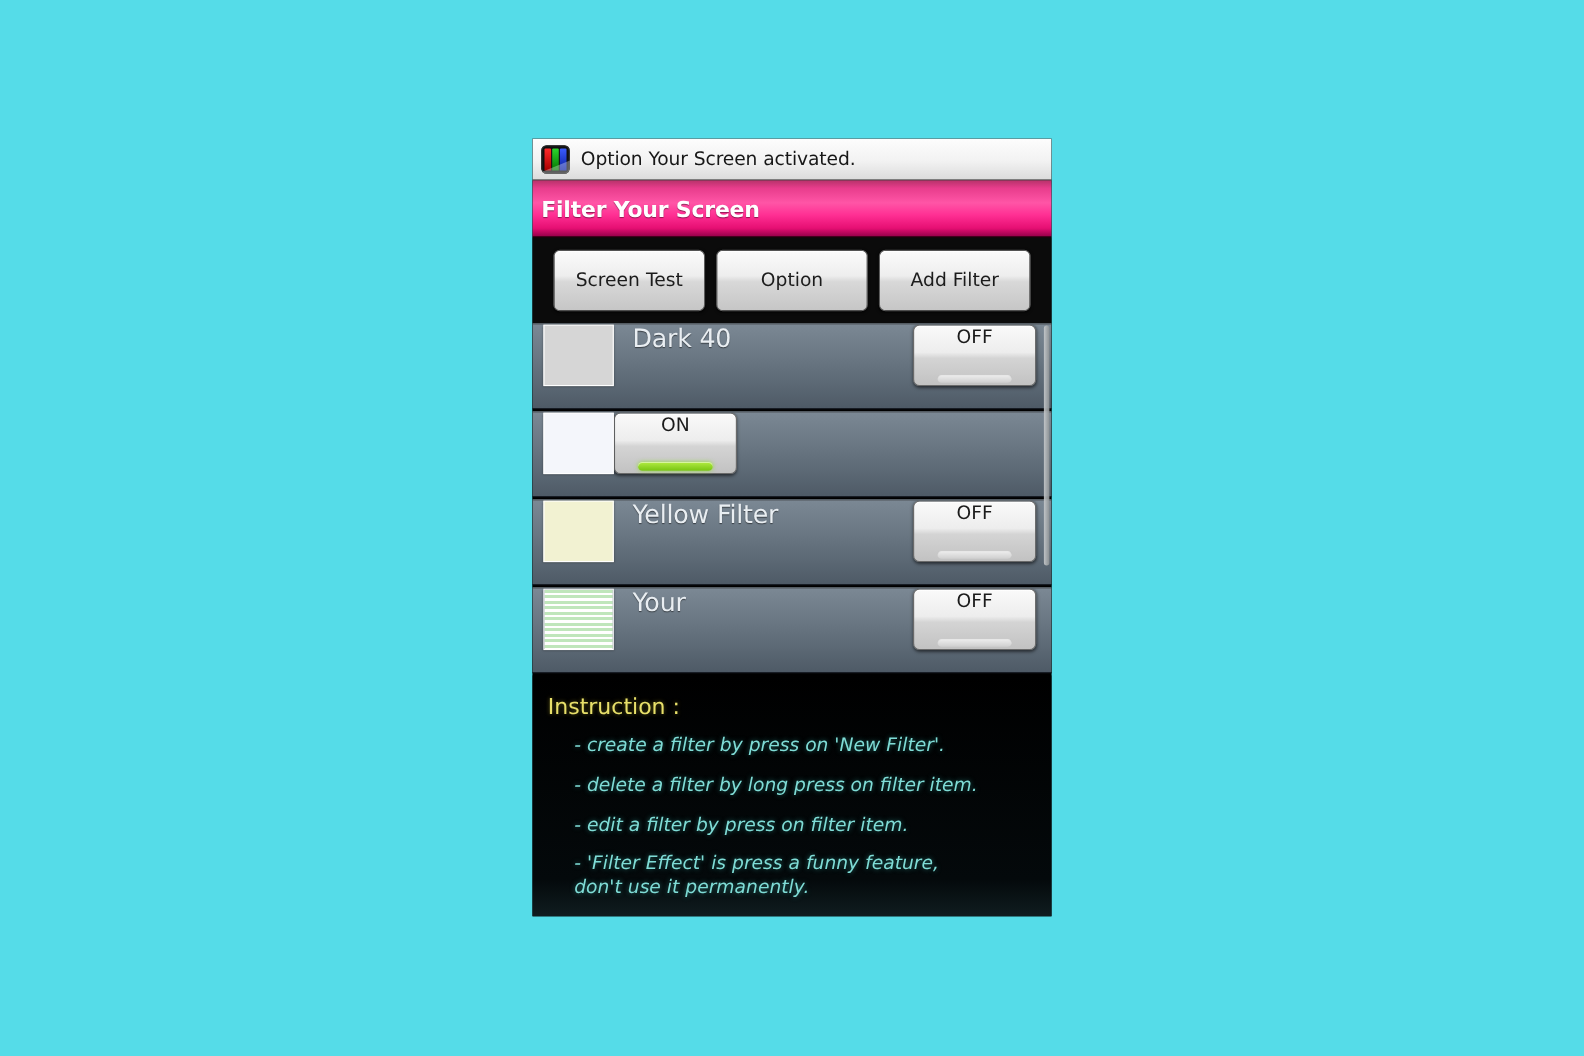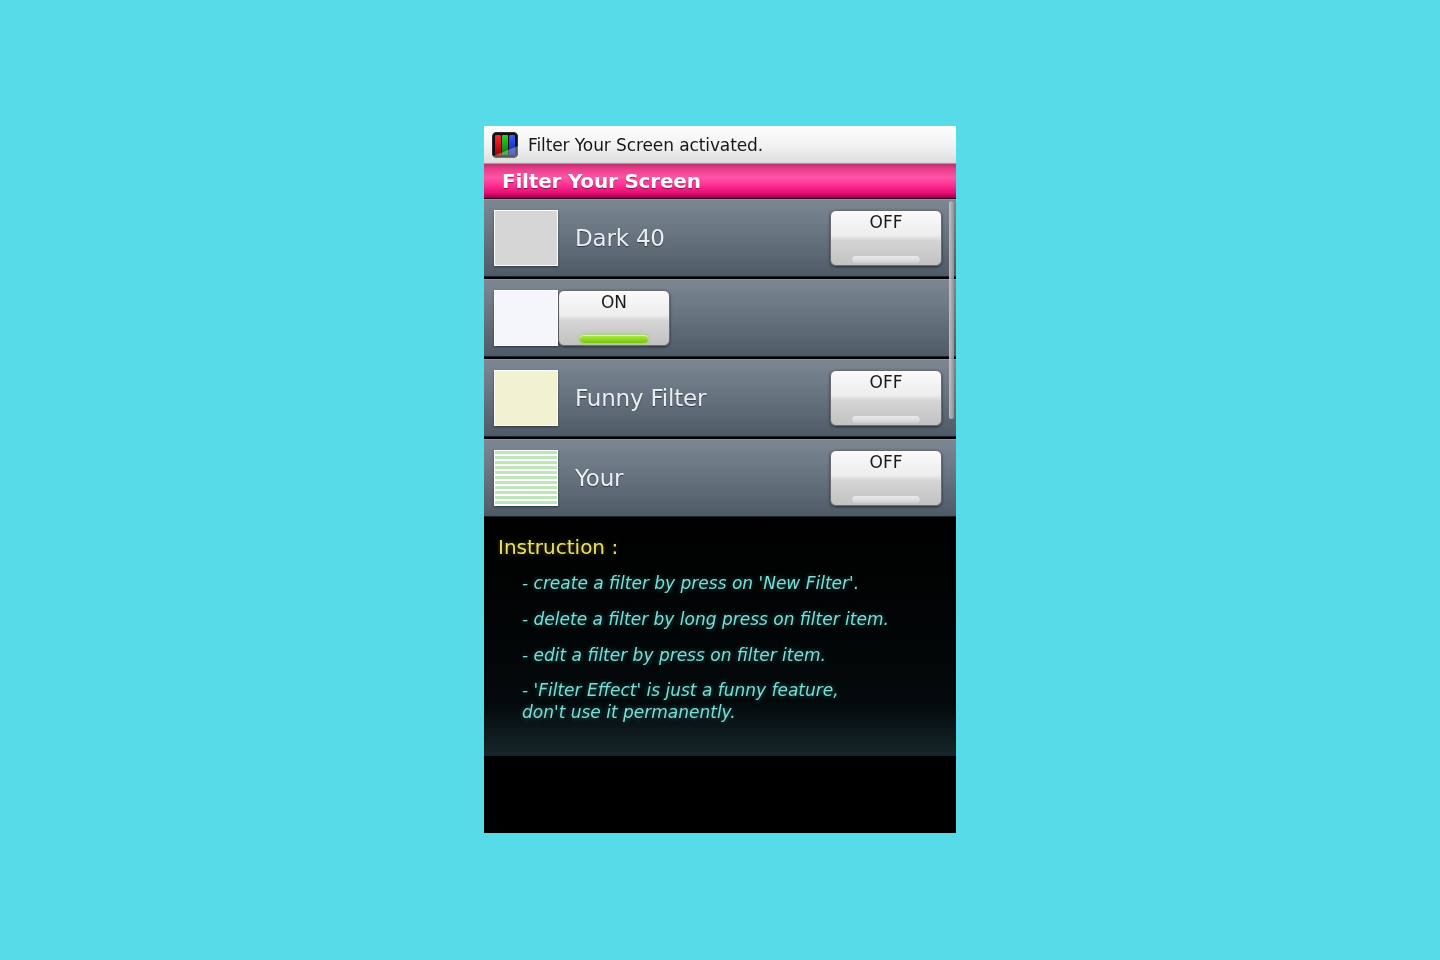--- a/index.html
+++ b/index.html
@@ -68,27 +68,27 @@
   }
   #notif-text {
     font-size: 17px;
     color: #171717;
     white-space: nowrap;
     letter-spacing: -0.1px;
   }
 
   
   #title-bar {
-    height: 35px;
+    height: 52px;
     background: linear-gradient(to bottom,
         #b8326b 0%, #e83d8c 14%, #ff55a6 40%,
         #ff2f93 62%, #e60f73 85%, #97004a 100%);
     display: flex;
     align-items: center;
-    padding-left: 18px;
+    padding-left: 8px;
     box-sizing: border-box;
     border-bottom: 1px solid #3a0018;
   }
   #title-text {
     font-size: 20px;
     font-weight: bold;
     color: #ffffff;
     text-shadow: 0 1px 1px rgba(0,0,0,0.45);
     letter-spacing: -0.2px;
   }
@@ -129,21 +129,21 @@
     background: #000;
     padding: 0;
   }
   .filter-row {
     position: relative;
     height: 78px;
     margin-bottom: 2px;
     background: linear-gradient(to bottom,
       #7b8894 0%, #6e7b87 30%, #5d6a76 68%, #4e5a66 100%);
     display: flex;
-    align-items: center;
+    align-items: flex-start;
     box-sizing: border-box;
     border-top: 1px solid #8b98a4;
     border-bottom: 1px solid #1b2128;
     cursor: pointer;
     overflow: hidden;
   }
   .row-swatch {
     width: 62px;
     height: 54px;
     margin-left: 10px;
@@ -248,27 +248,32 @@
 
 <div id="app-window">
 
   <div id="notification-bar">
     <div id="notif-icon">
       <span class="bar b1"></span>
       <span class="bar b2"></span>
       <span class="bar b3"></span>
       <span class="gloss"></span>
     </div>
-    <span id="notif-text">Filter Your Screen activated.</span>
+    <span id="notif-text">Option Your Screen activated.</span>
   </div>
 
   <div id="title-bar">
     <span id="title-text">Filter Your Screen</span>
   </div>
 
+  <div id="button-bar">
+    <button class="action-button">Screen Test</button>
+    <button class="action-button">Option</button>
+    <button class="action-button">Add Filter</button>
+  </div>
 
   <div id="filter-list">
 
     <div class="filter-row">
       <div class="row-swatch" style="background: rgb(214, 214, 214);"></div>
       <span class="row-label">Dark 40</span>
       <button class="toggle-button">
         <span class="toggle-label">OFF</span>
         <span class="toggle-indicator"></span>
       </button>
@@ -277,21 +282,21 @@
     <div class="filter-row">
       <div class="row-swatch" style="background: rgb(244, 246, 251);"></div>
       <button class="toggle-button on">
         <span class="toggle-label">ON</span>
         <span class="toggle-indicator"></span>
       </button>
     </div>
 
     <div class="filter-row">
       <div class="row-swatch" style="background: rgb(242, 242, 210);"></div>
-      <span class="row-label">Funny Filter</span>
+      <span class="row-label">Yellow Filter</span>
       <button class="toggle-button">
         <span class="toggle-label">OFF</span>
         <span class="toggle-indicator"></span>
       </button>
     </div>
 
     <div class="filter-row">
       <div class="row-swatch striped"></div>
       <span class="row-label">Your</span>
       <button class="toggle-button">
@@ -301,17 +306,17 @@
     </div>
 
     <div id="list-scrollbar"></div>
   </div>
 
   <div id="instruction-panel">
     <div id="instruction-heading">Instruction :</div>
     <p class="instruction-item">- create a filter by press on 'New Filter'.</p>
     <p class="instruction-item">- delete a filter by long press on filter item.</p>
     <p class="instruction-item">- edit a filter by press on filter item.</p>
-    <p class="instruction-item">- 'Filter Effect' is just a funny feature,
+    <p class="instruction-item">- 'Filter Effect' is press a funny feature,
 don't use it permanently.</p>
   </div>
 
 </div>
 
 </body></html>

